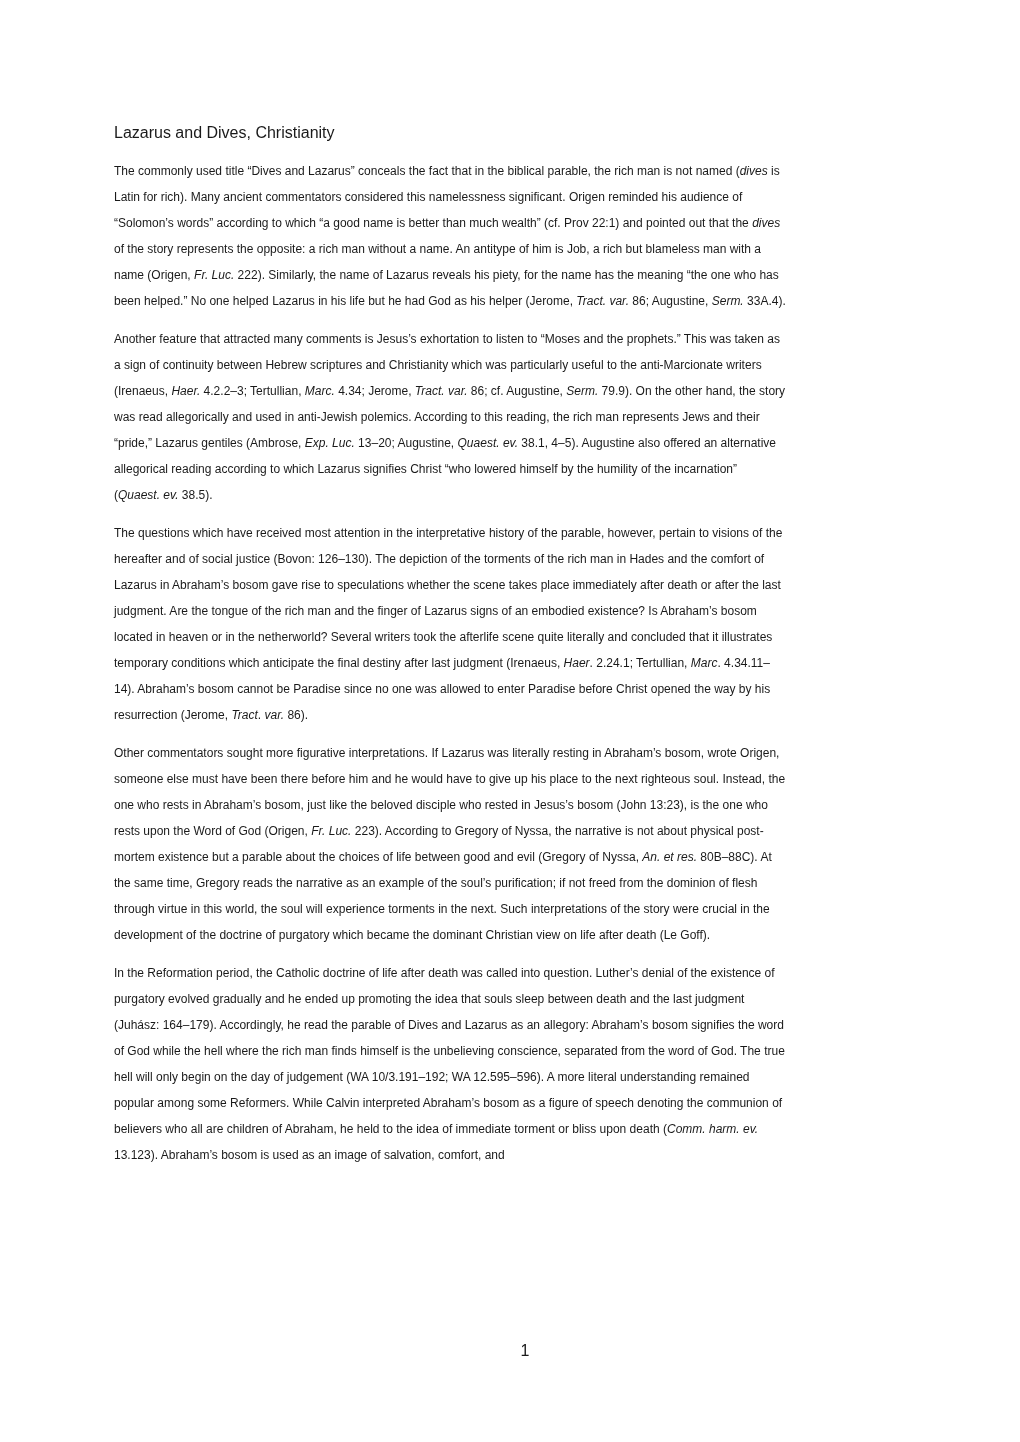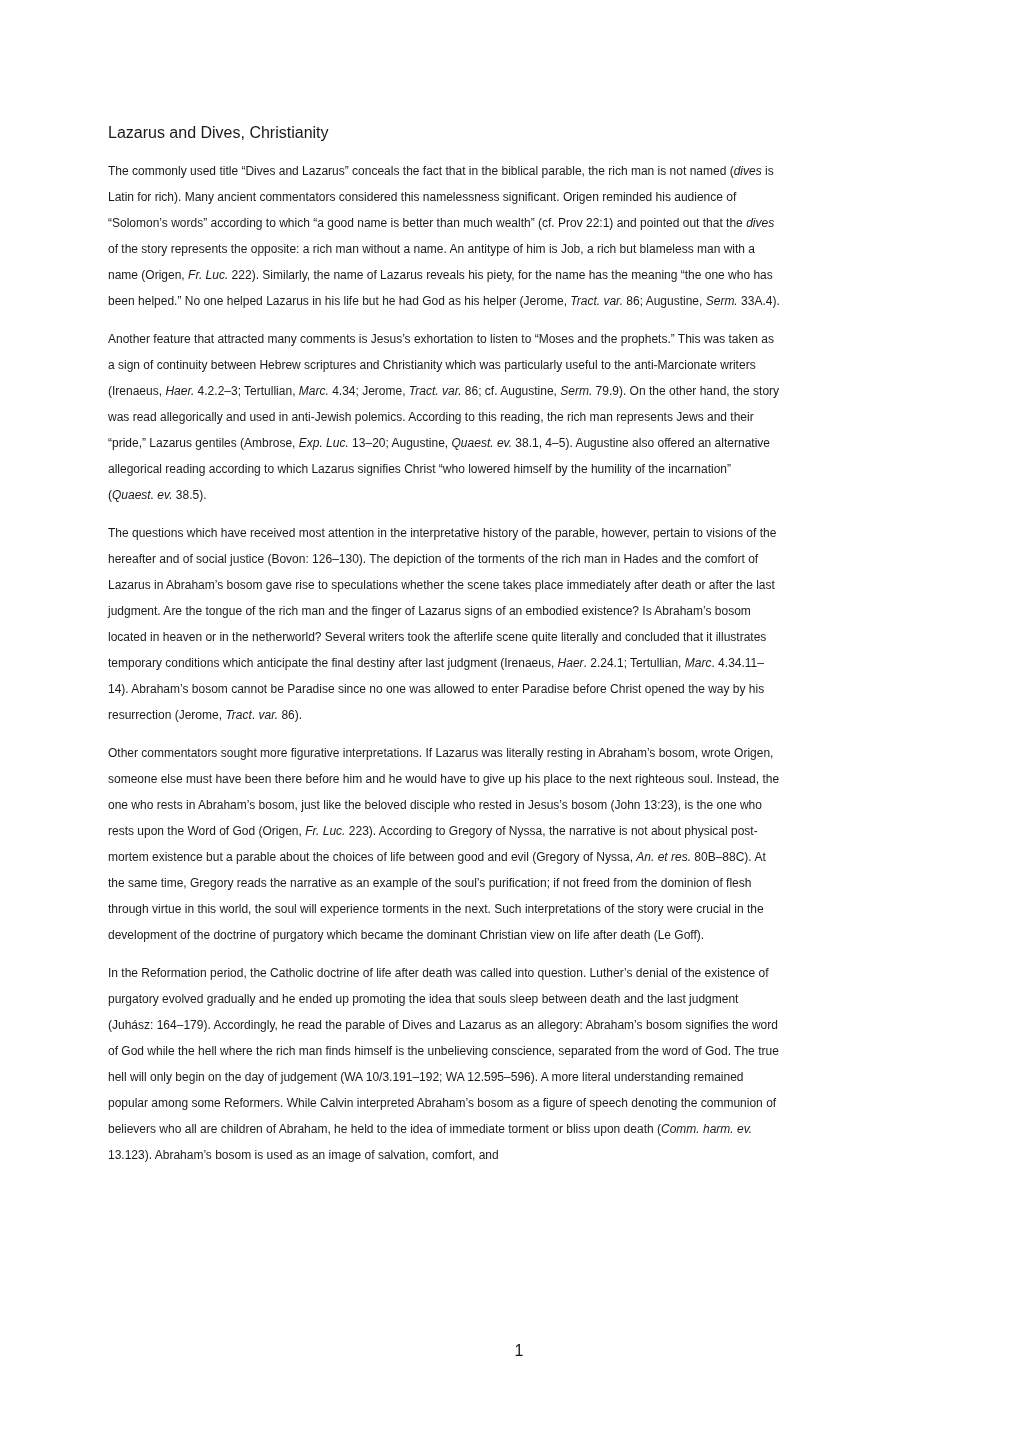--- a/index.html
+++ b/index.html
@@ -9,21 +9,21 @@
   }
   body {
     width: 1020px;
     height: 1442px;
     position: relative;
     font-family: "Liberation Sans", sans-serif;
     color: #1a1a1a;
   }
   .page {
     position: absolute;
-    top: 0; left: 9px;
+    top: 0; left: 15px;
     width: 876px;
     height: 1442px;
     box-sizing: border-box;
     padding: 120px 105px 16px 99px;
     overflow: hidden;
     background: #ffffff;
   }
   .title {
     margin: 0 0 12px 0;
     font-size: 16px;

